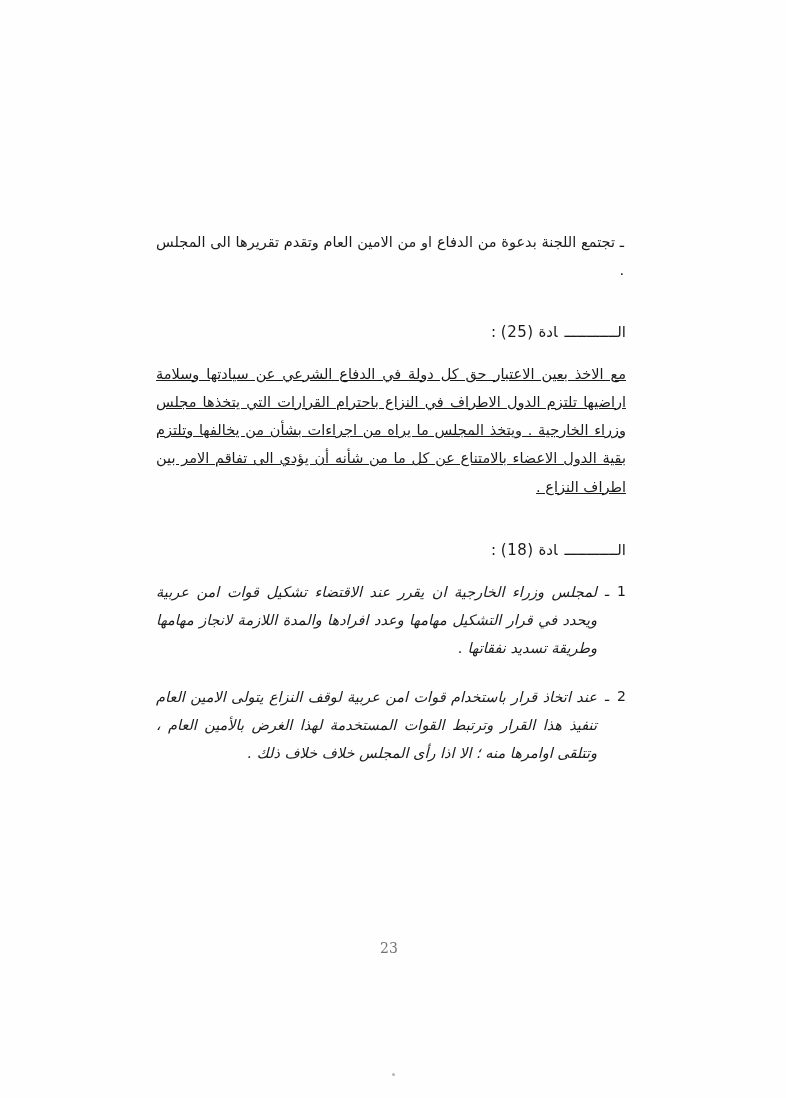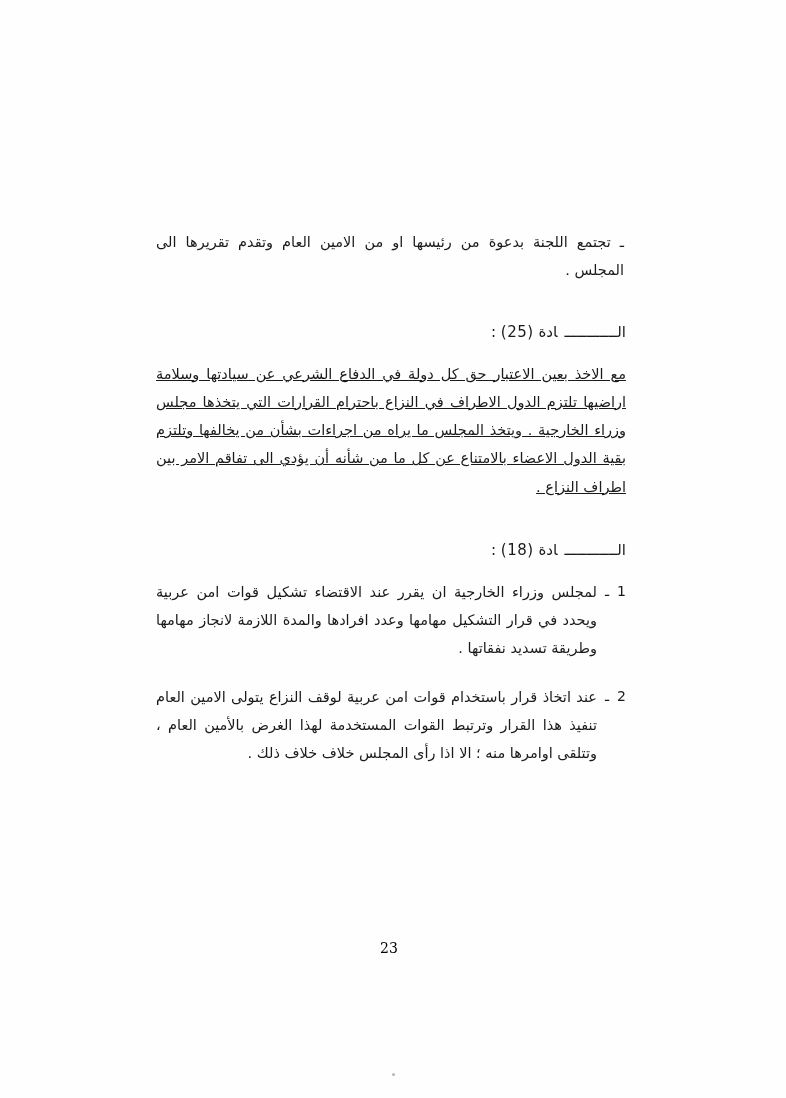--- a/index.html
+++ b/index.html
@@ -81,30 +81,31 @@
     flex: 0 0 auto;
     font-size: 14px;
     line-height: 1.95;
     padding-top: 0px;
   }
   .numbered .text {
     flex: 1 1 auto;
     font-size: 14.5px;
     line-height: 1.95;
     text-align: justify;
+    font-style: italic;
   }
 
   .folio {
     position: absolute;
     top: 940px;
     left: 0;
     right: 8px;
     text-align: center;
     font-size: 14px;
-    color: #000000;
+    color: #737373;
     direction: ltr;
     font-family: "DejaVu Serif", serif;
   }
 
   .edge-mark {
     position: absolute;
     bottom: 22px;
     left: 392px;
     width: 3px;
     height: 3px;
@@ -112,21 +113,21 @@
     border-radius: 50%;
   }
 </style>
 </head>
 <body>
 
 <div class="page">
 
   <div class="content">
 
-    <p class="para lead-para">ـ تجتمع اللجنة بدعوة من رئيسها او من الامين العام وتقدم تقريرها الى المجلس .</p>
+    <p class="para lead-para">ـ تجتمع اللجنة بدعوة من الدفاع او من الامين العام وتقدم تقريرها الى المجلس .</p>
 
     <div class="block">
       <div class="heading">
         <span>الـ</span><span class="dots">ـــــــــــ</span><span>ادة</span>
         <span class="num">(25)</span>
         <span>:</span>
       </div>
       <p class="para article-body">مع الاخذ بعين الاعتبار حق كل دولة في الدفاع الشرعي عن سيادتها وسلامة اراضيها تلتزم الدول الاطراف في النزاع باحترام القرارات التي يتخذها مجلس وزراء الخارجية . ويتخذ المجلس ما يراه من اجراءات بشأن من يخالفها وتلتزم بقية الدول الاعضاء بالامتناع عن كل ما من شأنه أن يؤدي الى تفاقم الامر بين اطراف النزاع .</p>
     </div>
 

